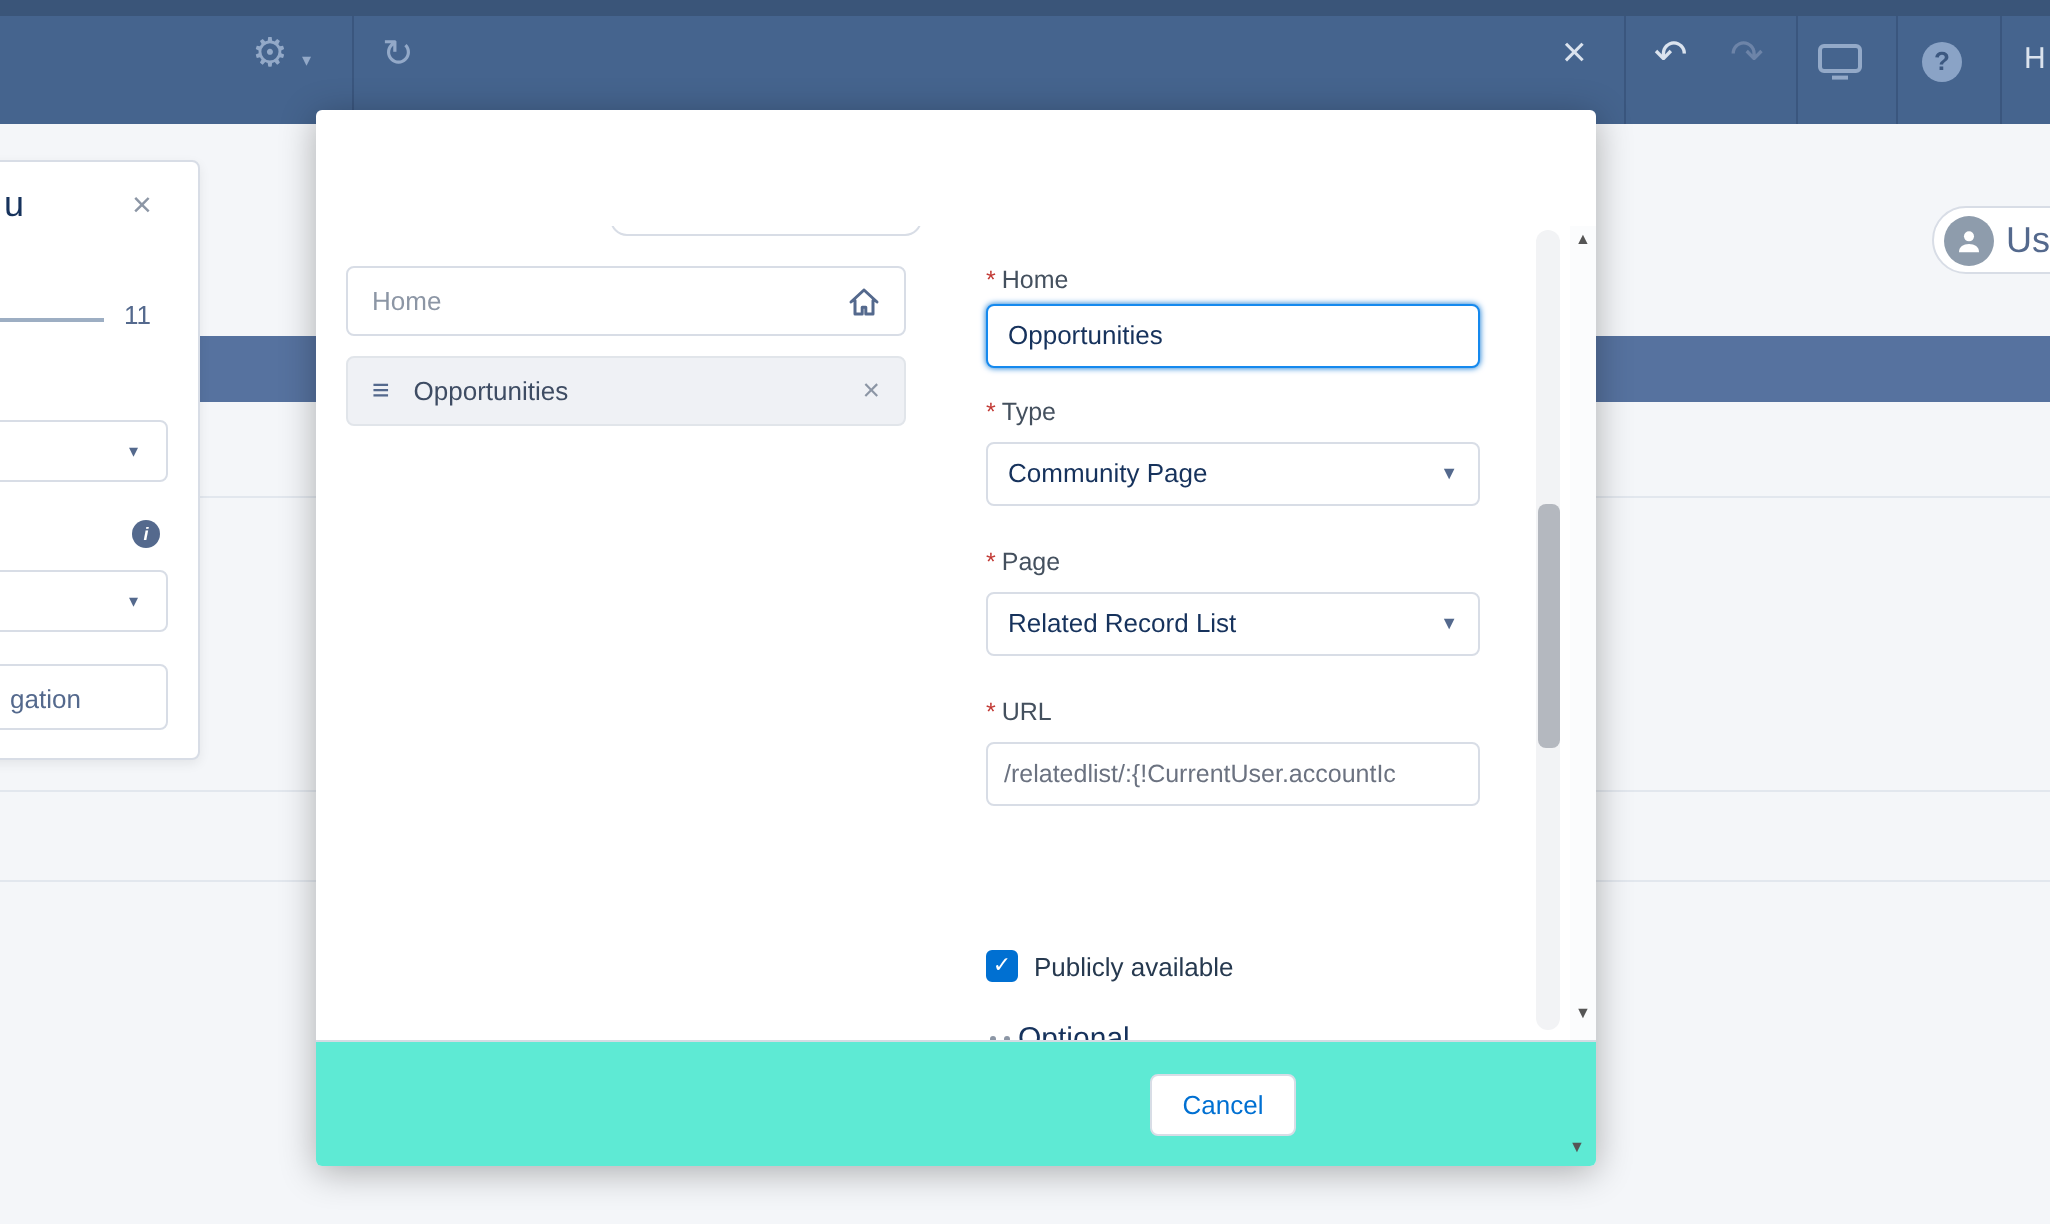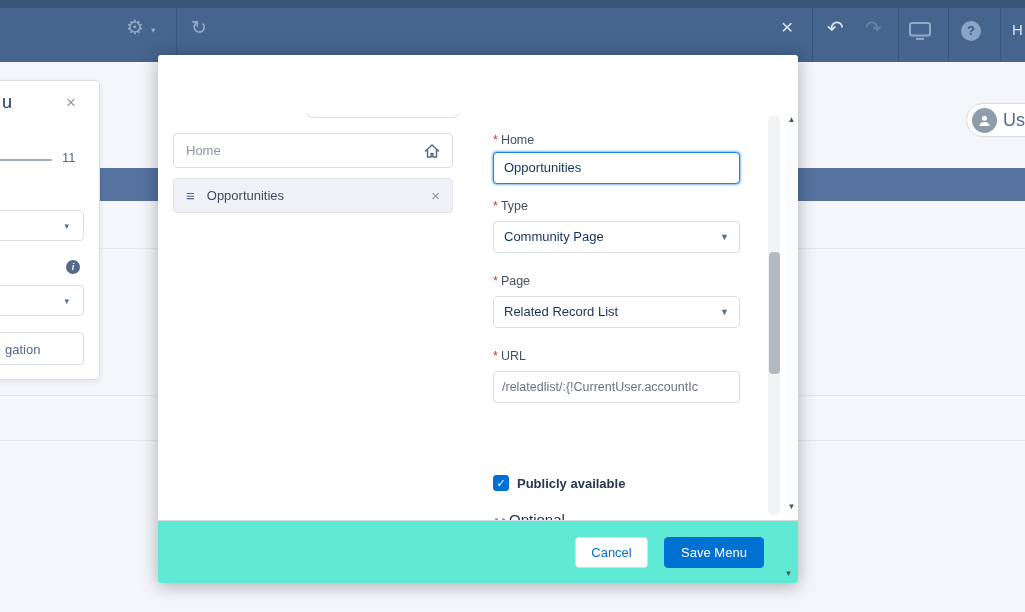--- a/index.html
+++ b/index.html
@@ -66,21 +66,21 @@
           padding:0 10px; white-space:nowrap; overflow:hidden; }
   .f-input.focused { border-color:#1589ee; box-shadow:0 0 3px #0070d2; }
   .f-input.url { color:#6b7280; font-size:12.5px; padding:0 8px; }
   .f-caret { position:absolute; right:10px; top:50%; transform:translateY(-50%); font-size:9px;
              color:#54698d; line-height:1; }
   .help { position:absolute; top:303px; left:0; width:250px; font-size:11px; color:#54698d; line-height:1.55; }
   .cb-row { position:absolute; top:362px; left:0; display:flex; align-items:center; }
   .cb { width:16px; height:16px; background:#0070d2; border:1px solid #0070d2; border-radius:3px;
         display:inline-flex; align-items:center; justify-content:center; cursor:pointer; }
   .cbcheck { color:#fff; font-size:11px; line-height:1; }
-  .cb-label { margin-left:8px; font-size:13px; color:#26394f;font-weight:bold; }
+  .cb-label { margin-left:8px; font-size:13px; color:#26394f; }
   .optional { position:absolute; top:398px; left:2px; font-size:15px; color:#16325c;
               display:flex; align-items:center; }
   .opt-dot { width:3px; height:3px; border-radius:50%; background:#8c96a5; margin-right:4px; }
 
   .sb-track { position:absolute; left:610px; top:2px; width:12px; height:400px; background:#f2f3f5; border-radius:6px; }
   .sb-thumb { position:absolute; left:0.5px; top:137px; width:11px; height:122px; background:#b4b8bf; border-radius:4px; }
   .sb-strip { position:absolute; left:627px; top:0; width:13px; height:407px; background:#fbfcfd; }
   .sb-arrow { position:absolute; left:2px; width:9px; text-align:center; font-size:8px; color:#555; line-height:1; cursor:pointer; }
 
   .m-footer { position:absolute; bottom:0; left:0; right:0; height:63px; border-top:1px solid #d4dbe3;
@@ -216,18 +216,17 @@
         <div class="sb-thumb"></div>
       </div>
       <div class="sb-strip">
         <span class="sb-arrow" style="top:3px">▲</span>
         <span class="sb-arrow" style="top:390px">▼</span>
       </div>
     </div>
 
     <div class="m-footer">
       <button class="btn-neutral">Cancel</button>
-      <button class="btn-brand">Save Menu</button>
       <span class="sb-arrow" style="left:auto;right:5px;top:49px">▼</span>
     </div>
   </div>
 
 </div>
 
 </body></html>

